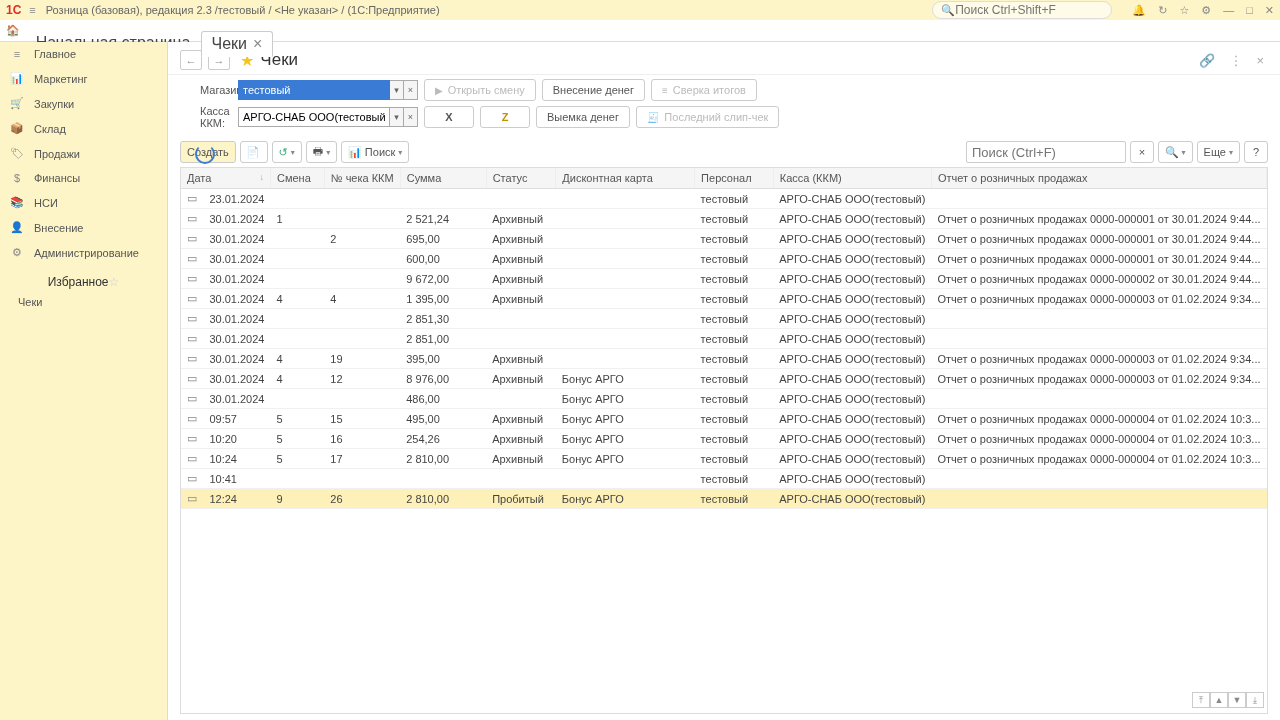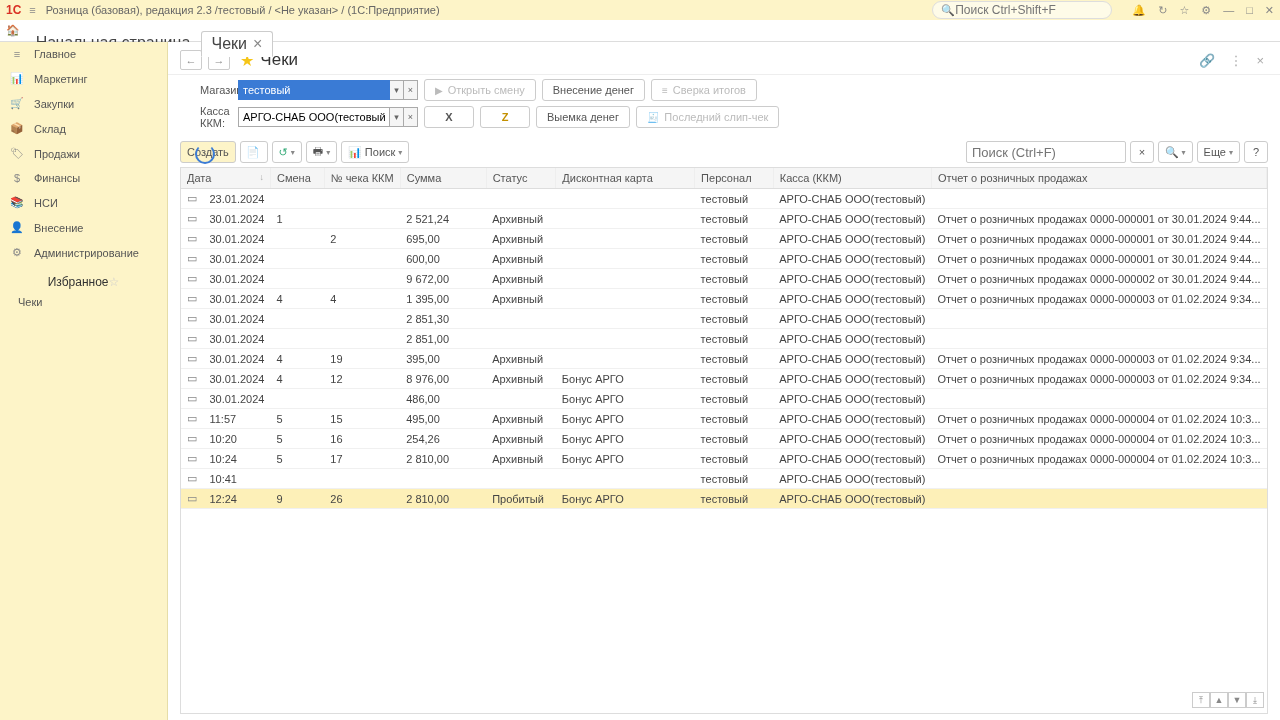--- a/index.html
+++ b/index.html
@@ -382,21 +382,21 @@
               <td></td>
               <td class="num">486,00</td>
               <td></td>
               <td>Бонус АРГО</td>
               <td>тестовый</td>
               <td>АРГО-СНАБ ООО(тестовый)</td>
               <td></td>
             </tr>
             <tr>
               <td class="doc-icon">▭</td>
-              <td>11:57</td>
+              <td>09:57</td>
               <td>5</td>
               <td>15</td>
               <td class="num">495,00</td>
               <td>Архивный</td>
               <td>Бонус АРГО</td>
               <td>тестовый</td>
               <td>АРГО-СНАБ ООО(тестовый)</td>
               <td>Отчет о розничных продажах 0000-000004 от 01.02.2024 10:3...</td>
             </tr>
             <tr>

